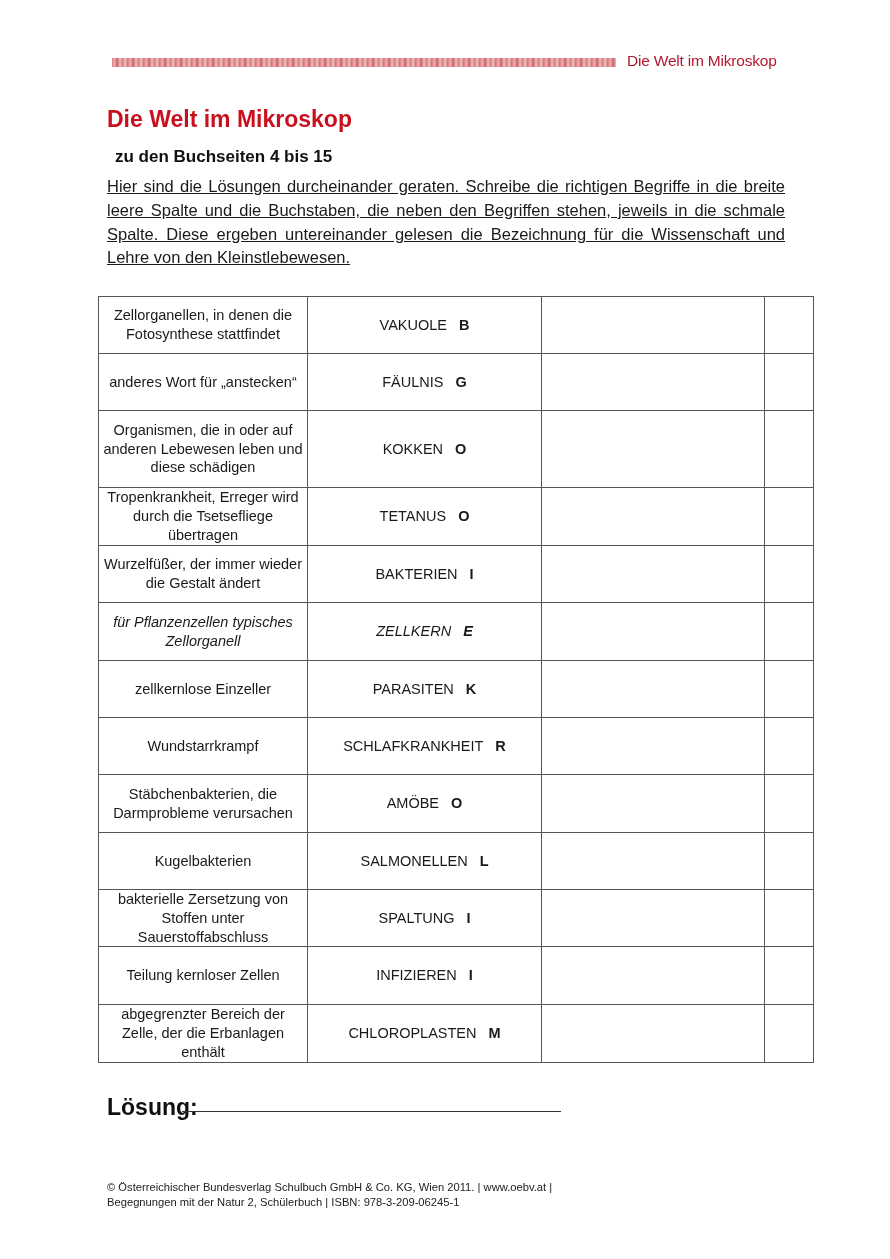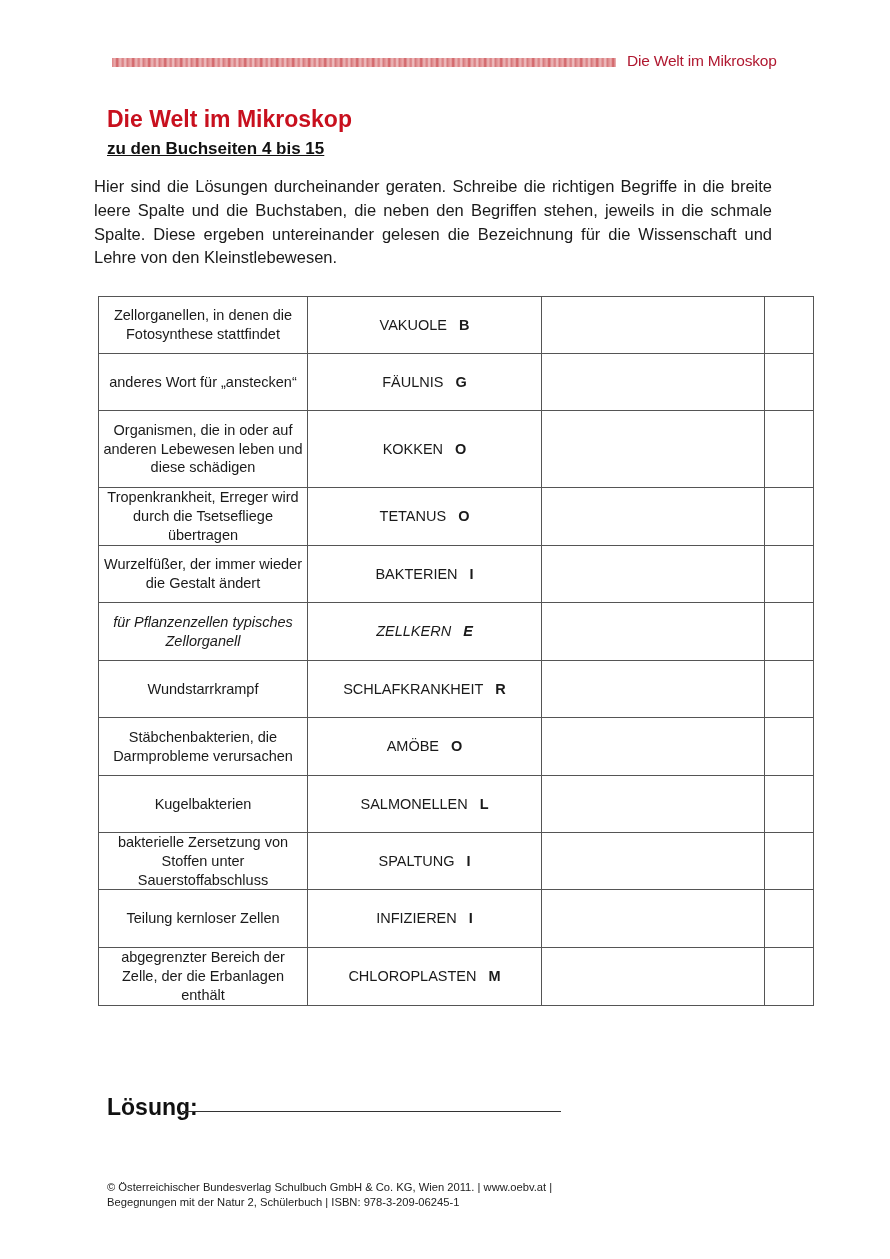--- a/index.html
+++ b/index.html
@@ -2,22 +2,22 @@
 <html><head>
 <meta charset="utf-8">
 <style>
   html, body { margin: 0; padding: 0; background: #ffffff; }
   body { width: 890px; height: 1259px; position: relative; font-family: "Liberation Sans", sans-serif; color: #111; overflow: hidden; }
   .header-bar { position: absolute; left: 112px; top: 58px; width: 504px; height: 9px;
     background: repeating-linear-gradient(90deg, #d9777a 0px, #e9a6a7 3px, #c9484d 5px, #eab4b5 8px, #d46a6e 11px, #f0c4c5 13px, #cc5a5e 16px);
     opacity: 0.9; }
   .header-title { position: absolute; left: 627px; top: 52px; font-size: 15.5px; color: #b01830; font-family: "Liberation Sans", sans-serif; letter-spacing: -0.2px; }
   .title { position: absolute; left: 107px; top: 106px; font-size: 23px; font-weight: bold; color: #c8101e; margin: 0; }
-  .subtitle { position: absolute; left: 107px; top: 139px; font-size: 17px; font-weight: bold; color: #111; margin: 0; text-decoration: underline; }
-  .intro { position: absolute; left: 94px; top: 175px; width: 678px; font-size: 16.5px; line-height: 23.8px; text-align: justify; margin: 0; color: #1a1a1a; }
+  .subtitle { position: absolute; left: 107px; top: 139px; font-size: 17px; font-weight: bold; color: #111; margin: 8px; }
+  .intro { position: absolute; left: 107px; top: 175px; width: 678px; font-size: 16.5px; line-height: 23.8px; text-align: justify; margin: 0; color: #1a1a1a; text-decoration: underline; }
   table.quiz { position: absolute; left: 98px; top: 296px; border-collapse: collapse; table-layout: fixed; width: 714px; }
   table.quiz td { border: 1px solid #555; text-align: center; vertical-align: middle; font-size: 14.5px; line-height: 18.8px; padding: 0 4px; color: #1a1a1a; }
   td.c1 { width: 200px; }
   td.c2 { width: 225px; }
   td.c3 { width: 214px; }
   td.c4 { width: 40px; }
   .term-letter { font-weight: bold; margin-left: 12px; }
   .solution { position: absolute; left: 107px; top: 1094px; font-size: 23px; font-weight: bold; }
   .solution-line { position: absolute; left: 182px; top: 1111px; width: 379px; border-bottom: 1.5px solid #333; }
   .footer { position: absolute; left: 107px; top: 1180px; font-size: 11.2px; line-height: 14.5px; color: #222; }
@@ -63,20 +63,26 @@
         <td class="c2"><span>BAKTERIEN</span><span class="term-letter">I</span></td>
         <td class="c3"></td>
         <td class="c4"></td>
       </tr>
       <tr style="height: 58px; font-style: italic;">
         <td class="c1">für Pflanzenzellen typisches Zellorganell</td>
         <td class="c2"><span>ZELLKERN</span><span class="term-letter">E</span></td>
         <td class="c3"></td>
         <td class="c4"></td>
       </tr>
+      <tr style="height: 57px;">
+        <td class="c1">zellkernlose Einzeller</td>
+        <td class="c2"><span>PARASITEN</span><span class="term-letter">K</span></td>
+        <td class="c3"></td>
+        <td class="c4"></td>
+      </tr>
       <tr style="height: 57px; padding-left: 48px;">
         <td class="c1">Wundstarrkrampf</td>
         <td class="c2"><span>SCHLAFKRANKHEIT</span><span class="term-letter">R</span></td>
         <td class="c3"></td>
         <td class="c4"></td>
       </tr>
       <tr style="height: 58px;">
         <td class="c1">Stäbchenbakterien, die Darmprobleme verursachen</td>
         <td class="c2"><span>AMÖBE</span><span class="term-letter">O</span></td>
         <td class="c3"></td>

